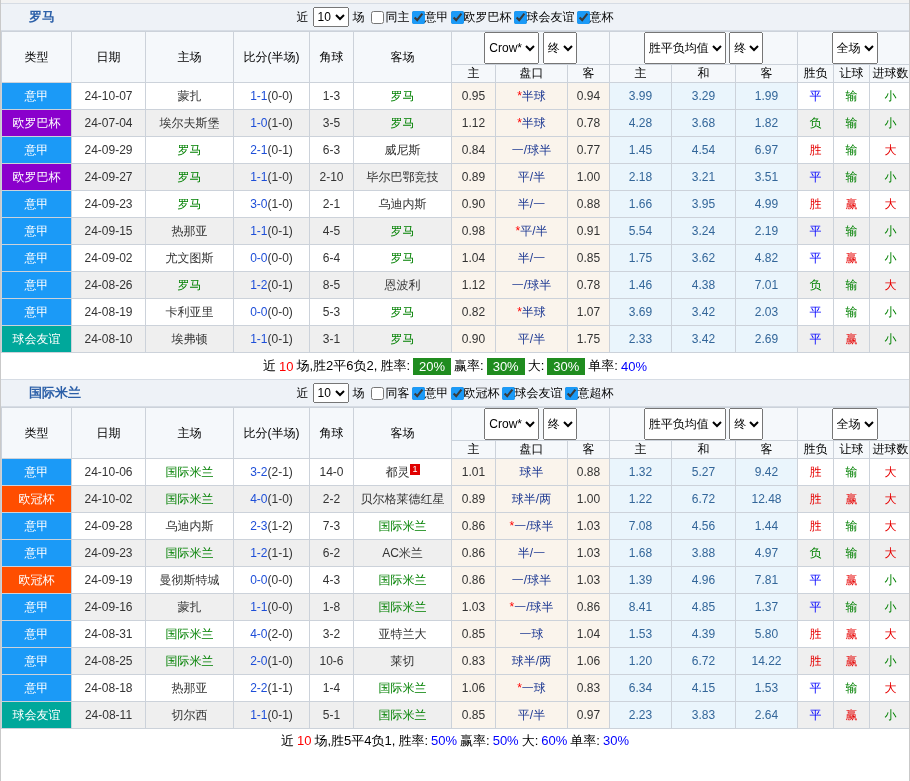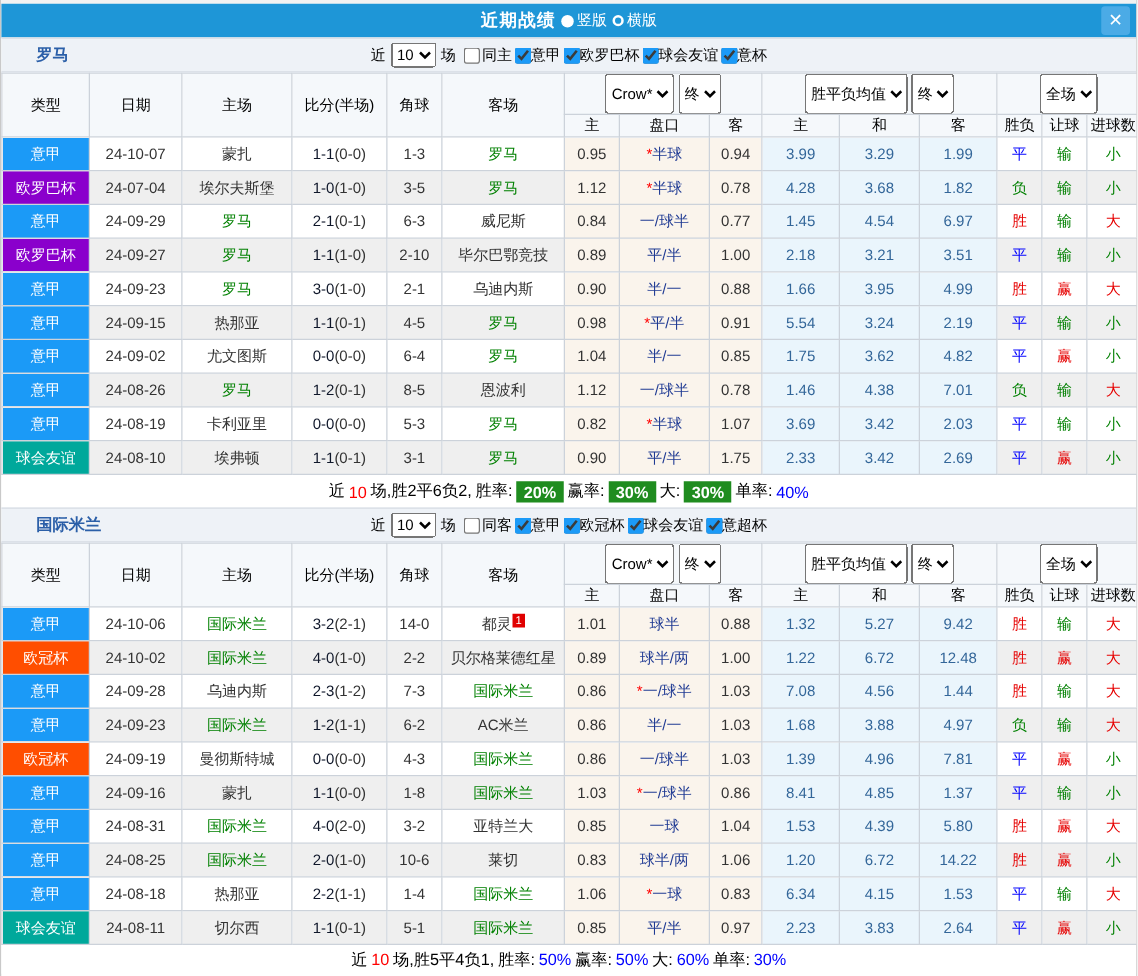--- a/index.html
+++ b/index.html
@@ -34,53 +34,39 @@
   thead th { background:#f5f8fb; font-weight:normal; color:#000; }
   tr.h-selects th { height:25px; }
   tr.h-labels th { height:17px; }
   thead select { font-size:12px; height:32px; }
   tbody td { height:27px; background:#fff; }
   tr.alt td { background:#efefef; }
   tbody td.crow-bg { background:#faf4ec; }
   tbody td.avg-bg { background:#eaf5fc; color:#336699; }
   td.type-cell { color:#fff; }
   .focus { color:#008000; }
-  .score-red { color:#0f172a; }
+  .score-red { color:#1d4ed8; }
   .hc-star { color:#f00; }
   .hc-text { color:#1f3a93; }
   .red-badge { display:inline-block; background:#e00000; color:#fff; font-size:9px; line-height:11px;
                padding:0 2px; vertical-align:top; margin-left:1px; }
 
   
   .summary { height:26px; display:flex; align-items:center; justify-content:center; font-size:13px; gap:3px; background:#fff; }
   .summary .red { color:#f00; }
-  .summary .badge { background:#1f8c1f; color:#fff; font-weight:bold; padding:1px 6px; }
+  .summary .badge { background:#1f8c1f; color:#fff; font-weight:normal; padding:1px 6px; }
   .summary .blue-val { color:#0000ff; }
   .sec2 .summary { height:23px; }
 </style>
 </head>
 <body>
 
 <div class="page">
   <div class="top-strip"></div>
 
-  <div class="titlebar">
-    <div class="titlebar-center">
-      <span class="tb-title">近期战绩</span>
-      <span class="radio-opt">
-        <span class="radio-dot sel"></span>
-        <span>竖版</span>
-      </span>
-      <span class="radio-opt">
-        <span class="radio-dot unsel"></span>
-        <span>横版</span>
-      </span>
-    </div>
-    <span class="close-btn">✕</span>
-  </div>
 
   <div class="section sec1">
     <div class="section-header">
       <span class="team-name">罗马</span>
       <div class="filter">
         <span>近</span>
         <select><option>10</option></select>
         <span>场</span>
         <input type="checkbox" style="">
         <span>同主</span>

